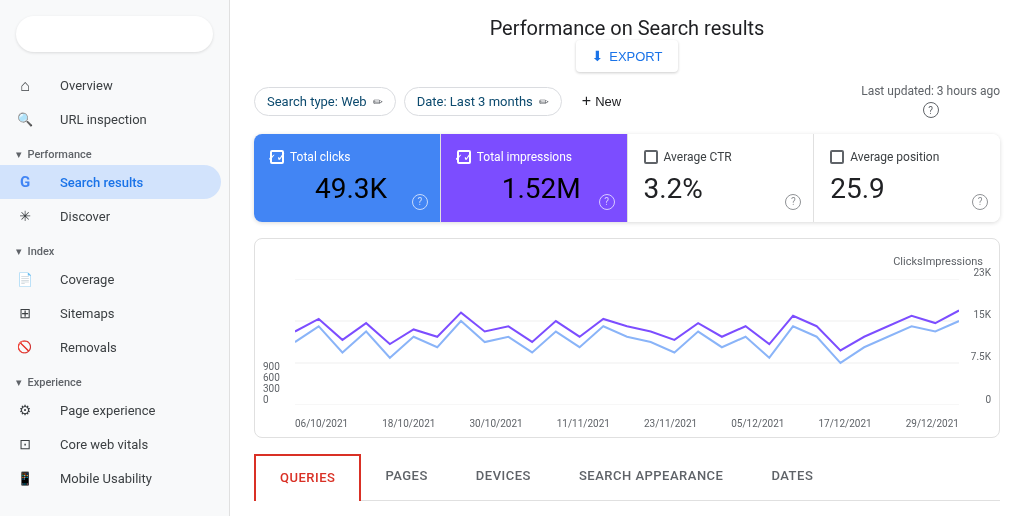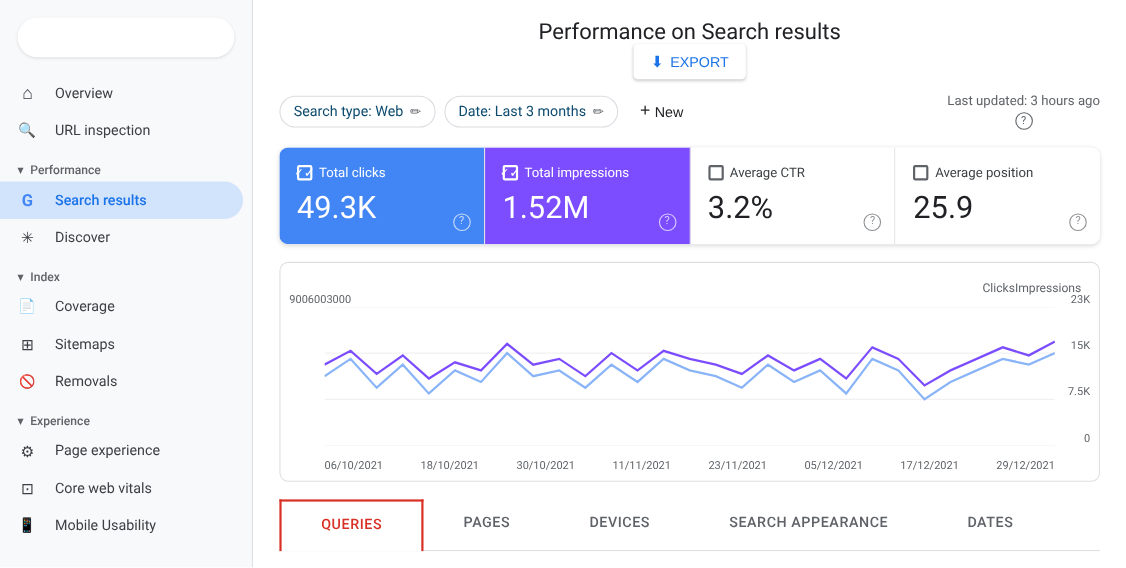--- a/index.html
+++ b/index.html
@@ -25,21 +25,21 @@
       box-shadow: 0 1px 3px rgba(0,0,0,0.12);
       height: 36px;
     }
     .sidebar-item {
       display: flex;
       align-items: center;
       padding: 8px 16px;
       cursor: pointer;
       border-radius: 0 24px 24px 0;
       margin-right: 8px;
-      gap: 16px;
+      gap: 26px;
       color: #3c4043;
       font-size: 13px;
     }
     .sidebar-item.active { background: #d2e3fc; color: #1a73e8; font-weight: 500; }
     .sidebar-section-label {
       padding: 12px 16px 4px 16px;
       font-size: 11px;
       color: #5f6368;
       font-weight: 500;
       display: flex;
@@ -188,21 +188,21 @@
       display: inline-flex;
       align-items: center;
       justify-content: center;
       flex-shrink: 0;
     }
     .metric-value {
       font-size: 28px;
       font-weight: 400;
       line-height: 1.2;
     }
-    .metric-value.white { color: #ffffff; }
+    .metric-value.white { color: #000000; margin-left: 45px; }
     .info-icon {
       position: absolute;
       bottom: 12px;
       right: 12px;
       width: 16px;
       height: 16px;
       border-radius: 50%;
       border: 1px solid currentColor;
       display: flex;
       align-items: center;
@@ -229,21 +229,21 @@
       font-size: 11px;
       color: #5f6368;
       margin-bottom: 5px;
     }
     .chart-y-labels-left {
       position: absolute;
       left: 8px;
       top: 28px;
       bottom: 32px;
       display: flex;
-      flex-direction: row;
+      flex-direction: column;
       justify-content: flex-end;
       font-size: 10px;
       color: #5f6368;
     }
     .chart-y-labels-right {
       position: absolute;
       right: 8px;
       top: 28px;
       bottom: 32px;
       display: flex;
@@ -272,21 +272,21 @@
     }
     svg.chart-svg { width: 100%; height: 100%; }
 
     
     .tabs-container {
       display: flex;
       border-bottom: 1px solid #e0e0e0;
       background: #fff;
     }
     .tab {
-      padding: 14px 36px;
+      padding: 14px 24px;
       font-size: 13px;
       font-weight: 500;
       color: #5f6368;
       cursor: pointer;
       border-bottom: 3px solid transparent;
       text-transform: uppercase;
       letter-spacing: 0.5px;
     }
     .tab.queries-active {
       color: #d93025;

